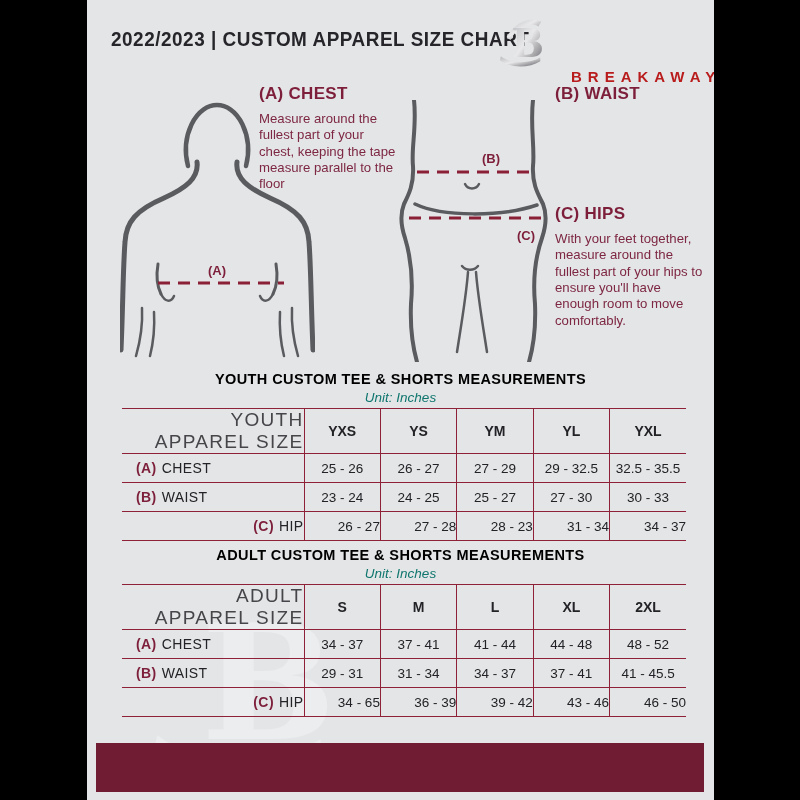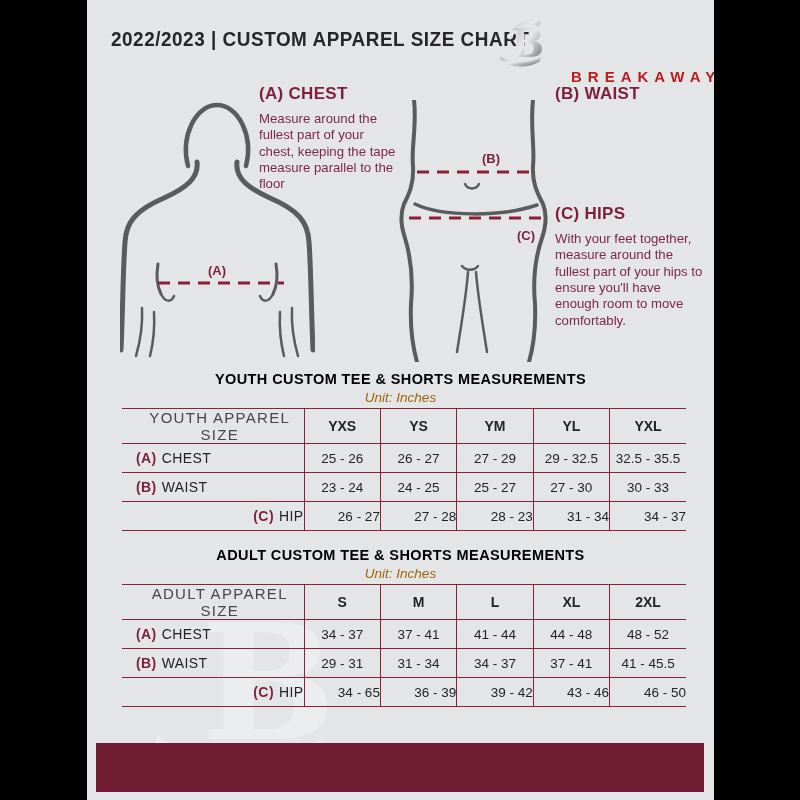--- a/index.html
+++ b/index.html
@@ -33,36 +33,36 @@
   .fig{position:absolute;z-index:0;}
   .fig-torso{left:33px;top:78px;}
   .fig-hips{left:300px;top:100px;}
   .fig path{fill:none;stroke:#5a5b5e;stroke-linecap:round;}
   .fig .dash{stroke:#8a2036;stroke-width:3.2;stroke-dasharray:12 8;stroke-linecap:butt;}
   .fig text{font-family:"Liberation Sans",sans-serif;font-size:13px;font-weight:bold;fill:#7d1f3a;}
   
   .sec-title{position:absolute;left:0;width:627px;text-align:center;
     font-size:14.5px;font-weight:bold;color:#000000;letter-spacing:.4px;z-index:1;}
   .sec-unit{position:absolute;left:0;width:627px;text-align:center;
-    font-size:13.5px;font-style:italic;color:#a16207;z-index:1;}
+    font-size:13.5px;font-style:italic;color:#0f766e;z-index:1;}
   .t-youth-title{top:371px}.t-youth-unit{top:390px}
   .t-adult-title{top:547px}.t-adult-unit{top:566px}
   .size-table{
     position:absolute;left:35px;width:564px;border-collapse:collapse;table-layout:fixed;
     font-size:13.5px;color:#232327;z-index:1;
   }
   .tbl-youth{top:408px}.tbl-adult{top:584px}
   .size-table col.c0{width:182px;}
   .size-table tr{height:29px;}
   .size-table tr.head-row{height:35px;}
   .size-table th,.size-table td{border-top:1.5px solid #8e2138;padding:0;text-align:center;vertical-align:middle;}
   .size-table tr:last-child td{border-bottom:1.5px solid #8e2138;text-align:right;}
   .size-table td+td,.size-table th+th{border-left:1.5px solid #8e2138;}
   .size-table th{font-weight:bold;font-size:14px;color:#232327;}
-  .size-table .label-h{text-align:center;padding-left:14px;letter-spacing:1.3px;color:#46464a;font-size:15px;font-weight:normal;}
+  .size-table .label-h{text-align:right;padding-left:14px;letter-spacing:1.3px;color:#46464a;font-size:19px;font-weight:normal;}
   .size-table .row-label{text-align:left;padding-left:14px;font-size:14px;letter-spacing:.4px;}
   .key{color:#7d1f3a;font-weight:bold;margin-right:5px;}
   
   .watermark{position:absolute;left:38px;top:560px;z-index:0;opacity:.75;}
   .footer-bar{position:absolute;left:9px;top:743px;width:608px;height:49px;background:#701c33;z-index:2;}
 </style>
 </head>
 <body>
 
 <div class="page">

